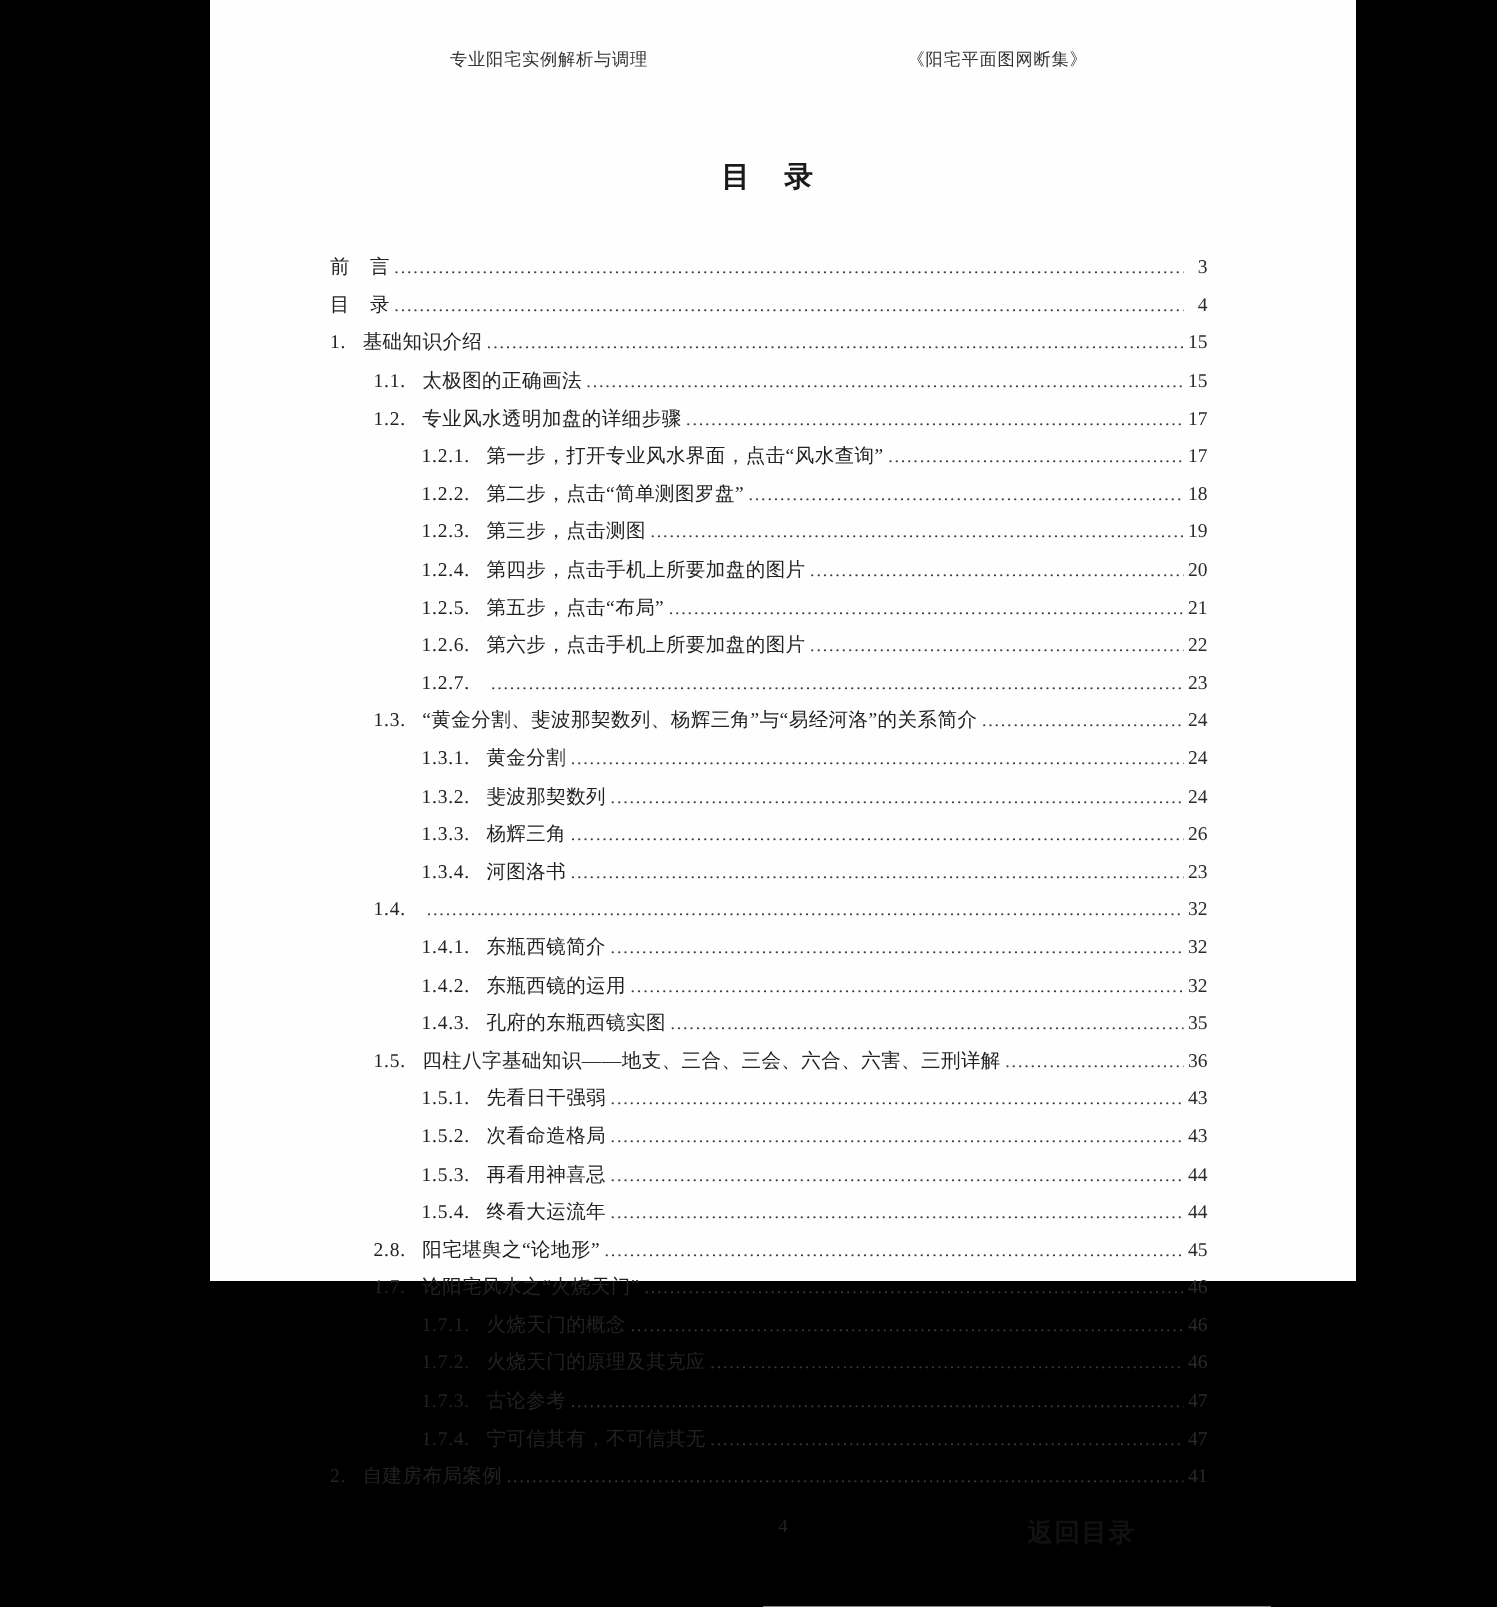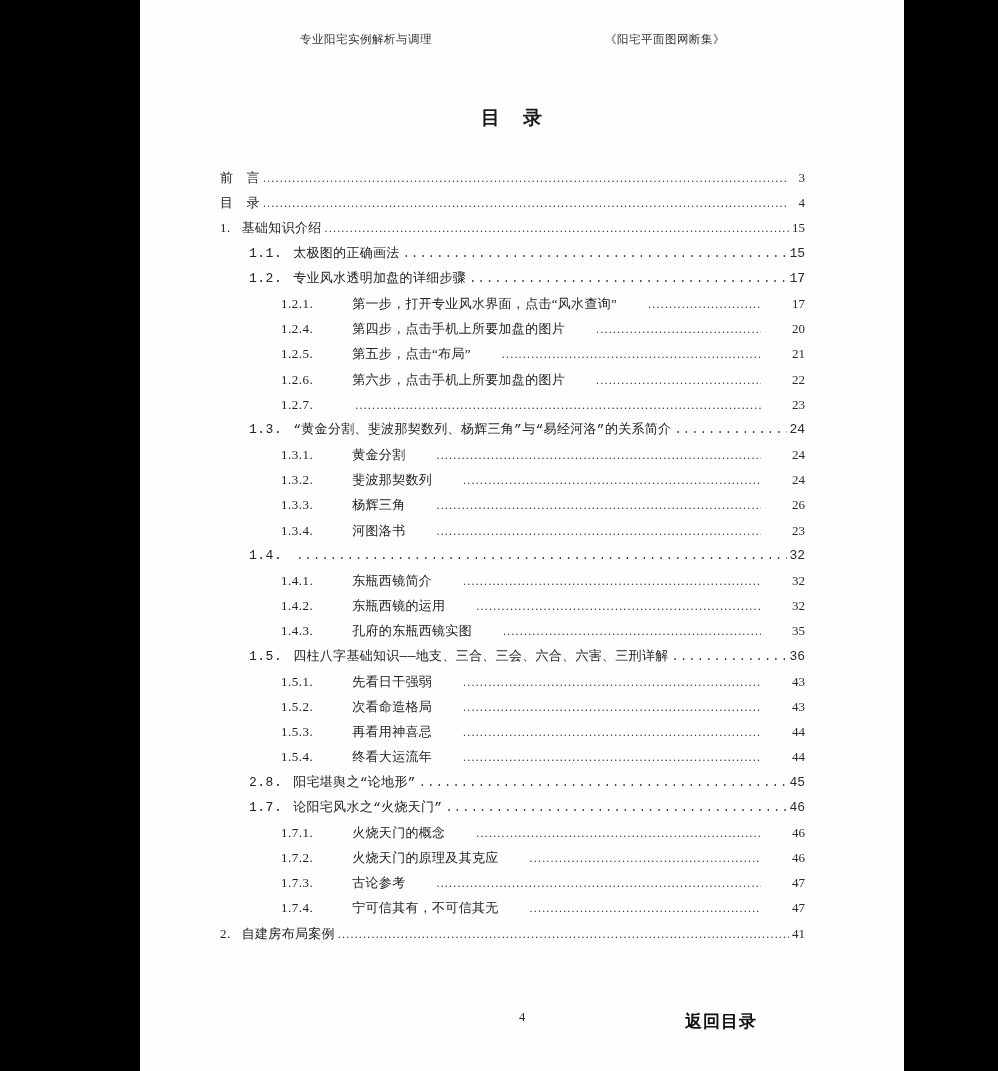--- a/index.html
+++ b/index.html
@@ -6,21 +6,21 @@
   body {
     width: 998px; height: 1071px;
     background: #000;
     position: relative;
     overflow: hidden;
     font-family: "Liberation Serif", "DejaVu Serif", serif;
   }
   .page {
     position: absolute;
     left: 140px; top: 0;
-    width: 764px; height: 1071px;
+    width: 764px; height: 854px;
     background: #fefefe;
   }
   
   .hdr {
     display: flex;
     justify-content: space-between;
     padding: 32px 179px 0 160px;
     font-size: 11.5px;
     color: #333;
     letter-spacing: 0.5px;
@@ -41,22 +41,22 @@
   }
   .toc-row {
     display: flex;
     align-items: baseline;
     height: 25.2px;
     line-height: 25.2px;
     font-size: 13px;
     color: #222;
     cursor: pointer;
   }
-  .toc-row.lvl1 { padding-left: 29px; font-family: Liberation Mono, monospace; }
-  .toc-row.lvl2 { padding-left: 61px; gap: 28px; }
+  .toc-row.lvl1 { padding-left: 29px; }
+  .toc-row.lvl2 { padding-left: 61px; }
   .toc-num { white-space: pre; margin-right: 11px; letter-spacing: 0.5px; }
   .toc-num:empty { display: none; }
   .toc-label { white-space: nowrap; letter-spacing: 0.3px; }
   .toc-dots {
     flex: 1;
     overflow: hidden;
     white-space: nowrap;
     margin: 0 2px 0 3px;
     color: #3a3a3a;
   }
@@ -145,21 +145,33 @@
     <span class="toc-page">17</span>
   </div>
 
   <div class="toc-row lvl2">
     <span class="toc-num">1.2.1.</span>
     <span class="toc-label">第一步，打开专业风水界面，点击“风水查询”</span>
     <span class="toc-dots"></span>
     <span class="toc-page">17</span>
   </div>
 
-
+  <div class="toc-row lvl2">
+    <span class="toc-num">1.2.2.</span>
+    <span class="toc-label">第二步，点击“简单测图罗盘”</span>
+    <span class="toc-dots"></span>
+    <span class="toc-page">18</span>
+  </div>
+
+  <div class="toc-row lvl2">
+    <span class="toc-num">1.2.3.</span>
+    <span class="toc-label">第三步，点击测图</span>
+    <span class="toc-dots"></span>
+    <span class="toc-page">19</span>
+  </div>
 
   <div class="toc-row lvl2">
     <span class="toc-num">1.2.4.</span>
     <span class="toc-label">第四步，点击手机上所要加盘的图片</span>
     <span class="toc-dots"></span>
     <span class="toc-page">20</span>
   </div>
 
   <div class="toc-row lvl2">
     <span class="toc-num">1.2.5.</span>

